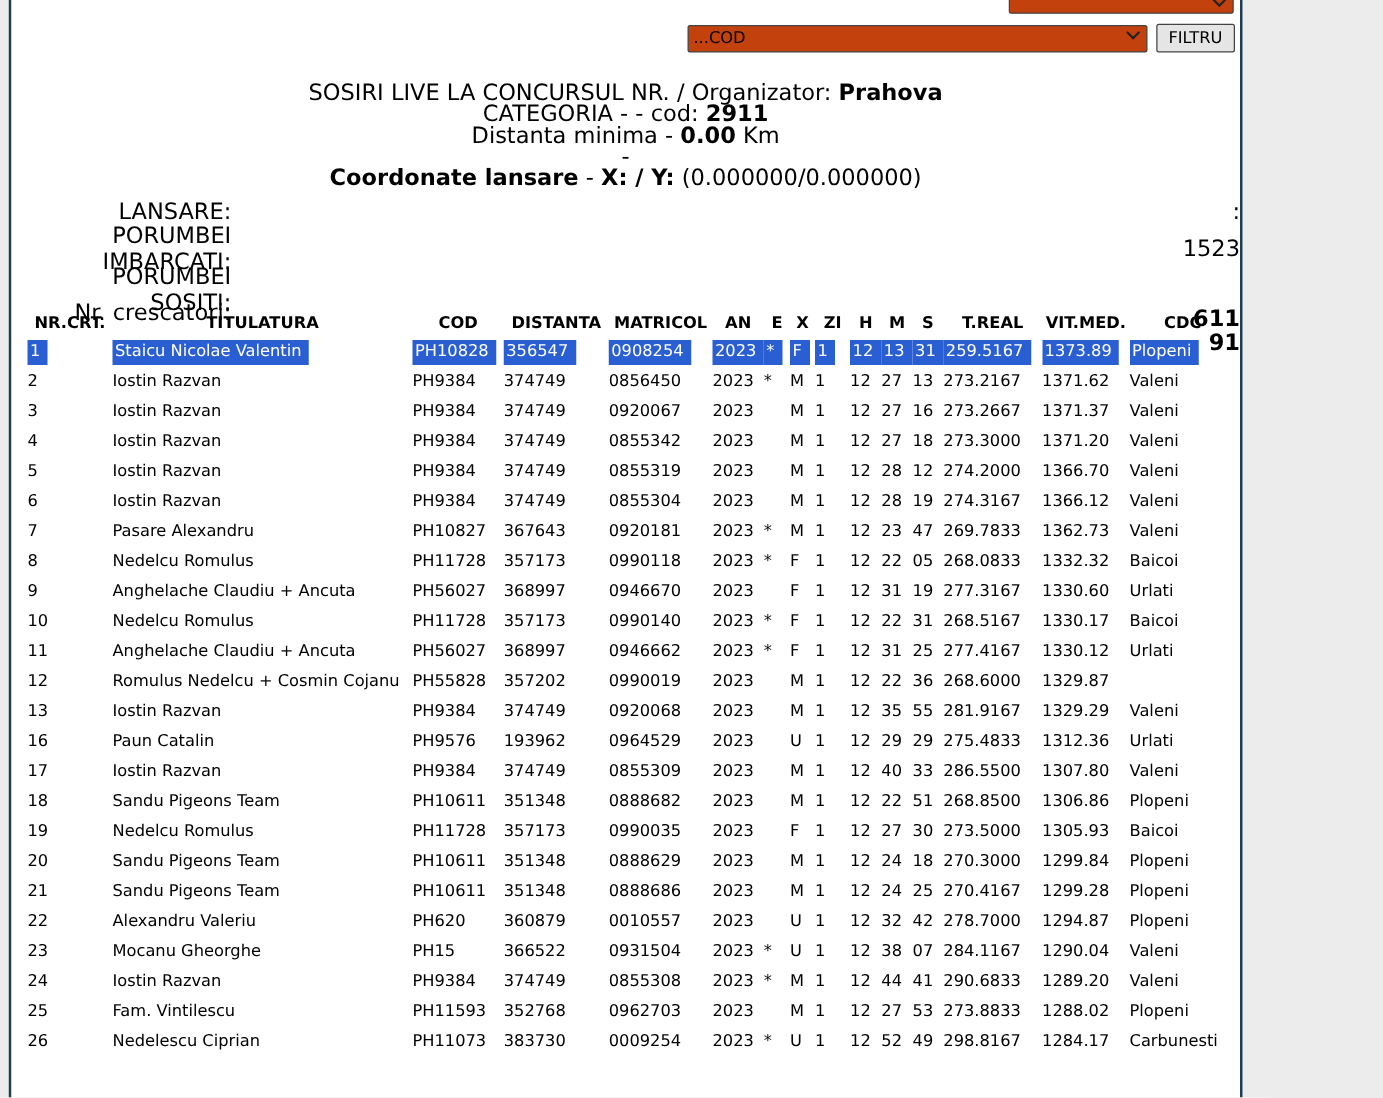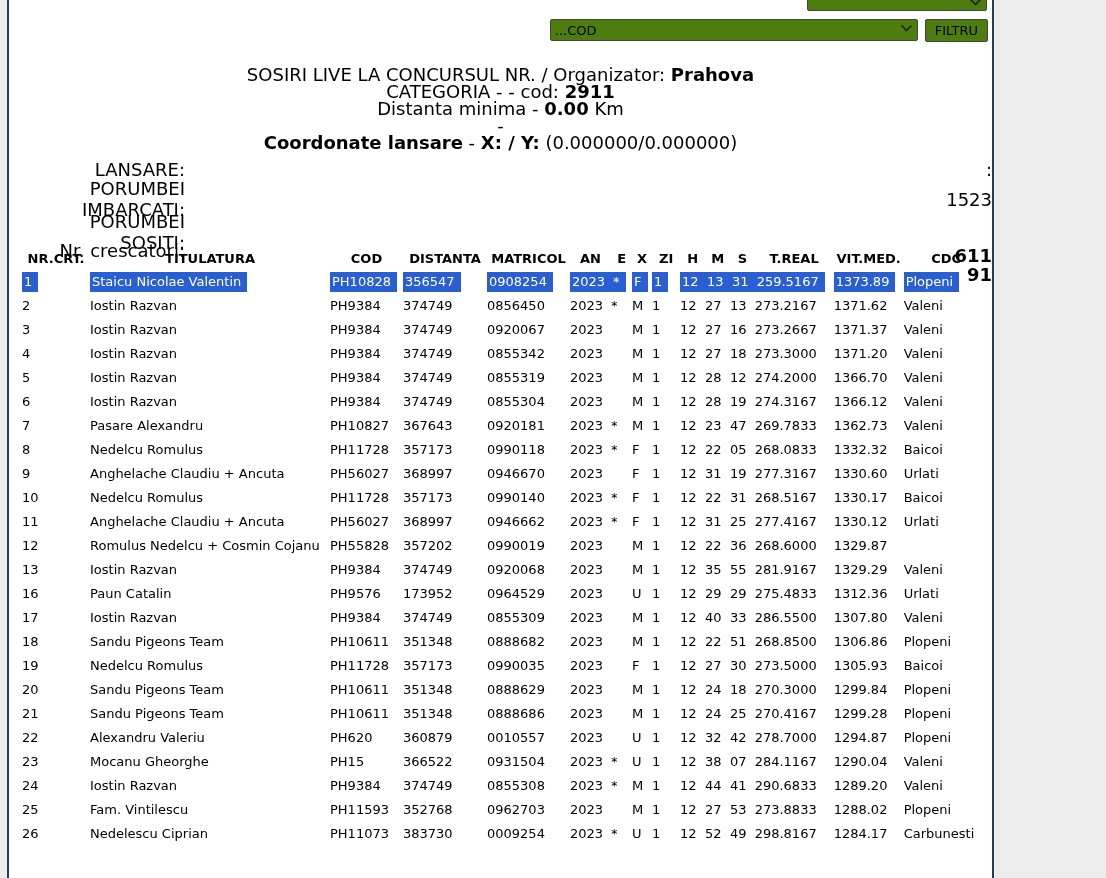--- a/index.html
+++ b/index.html
@@ -20,37 +20,37 @@
   }
   
   .controls { position: relative; height: 46px; }
   .sel-wrap { position: absolute; }
   .sel-wrap svg { position: absolute; pointer-events: none; }
   select {
     -webkit-appearance: none; appearance: none;
     font-family: "DejaVu Sans", sans-serif;
     font-size: 13px;
     border: 1px solid #444; border-radius: 2px;
-    background: #4d7c0f; color: #000;
+    background: #c2410c; color: #000;
     padding: 1px 20px 1px 4px;
     box-sizing: border-box;
   }
   .wrap-top { top: -12px; right: 5px; }
   .select-top { width: 180px; height: 23px; }
   .wrap-top svg { right: 6px; bottom: 5px; }
   .row2 { position: absolute; top: 19px; right: 4px; display: flex; gap: 7px; align-items: flex-start; }
   .wrap-cod { position: relative; }
   .select-cod { width: 368px; height: 22px; }
   .wrap-cod svg { right: 6px; top: 6px; }
   .filtru-btn {
     font-family: "DejaVu Sans", sans-serif;
     font-size: 13px;
     height: 23px;
     padding: 0 9px;
-    background: #4d7c0f;
+    background: #e5e5e5;
     border: 1px solid #444; border-radius: 2px;
     color: #000;
   }
   
   .header-block { margin-top: 20px; text-align: center; font-size: 18px; line-height: 17px; }
   .b { font-weight: bold; }
   
   .info-block { margin: 8px 0 0 13px; font-size: 18px; text-align: right; }
   .info-row { display: grid; grid-template-columns: 163px auto; height: 19px; align-items: center; }
   .info-val-bold { font-weight: bold; margin-top: 48px; }
@@ -378,21 +378,21 @@
             <td>35</td>
             <td>55</td>
             <td>281.9167</td>
             <td>1329.29</td>
             <td>Valeni</td>
           </tr>
           <tr>
             <td>16</td>
             <td>Paun Catalin</td>
             <td>PH9576</td>
-            <td>173952</td>
+            <td>193962</td>
             <td>0964529</td>
             <td>2023</td>
             <td></td>
             <td>U</td>
             <td>1</td>
             <td>12</td>
             <td>29</td>
             <td>29</td>
             <td>275.4833</td>
             <td>1312.36</td>

